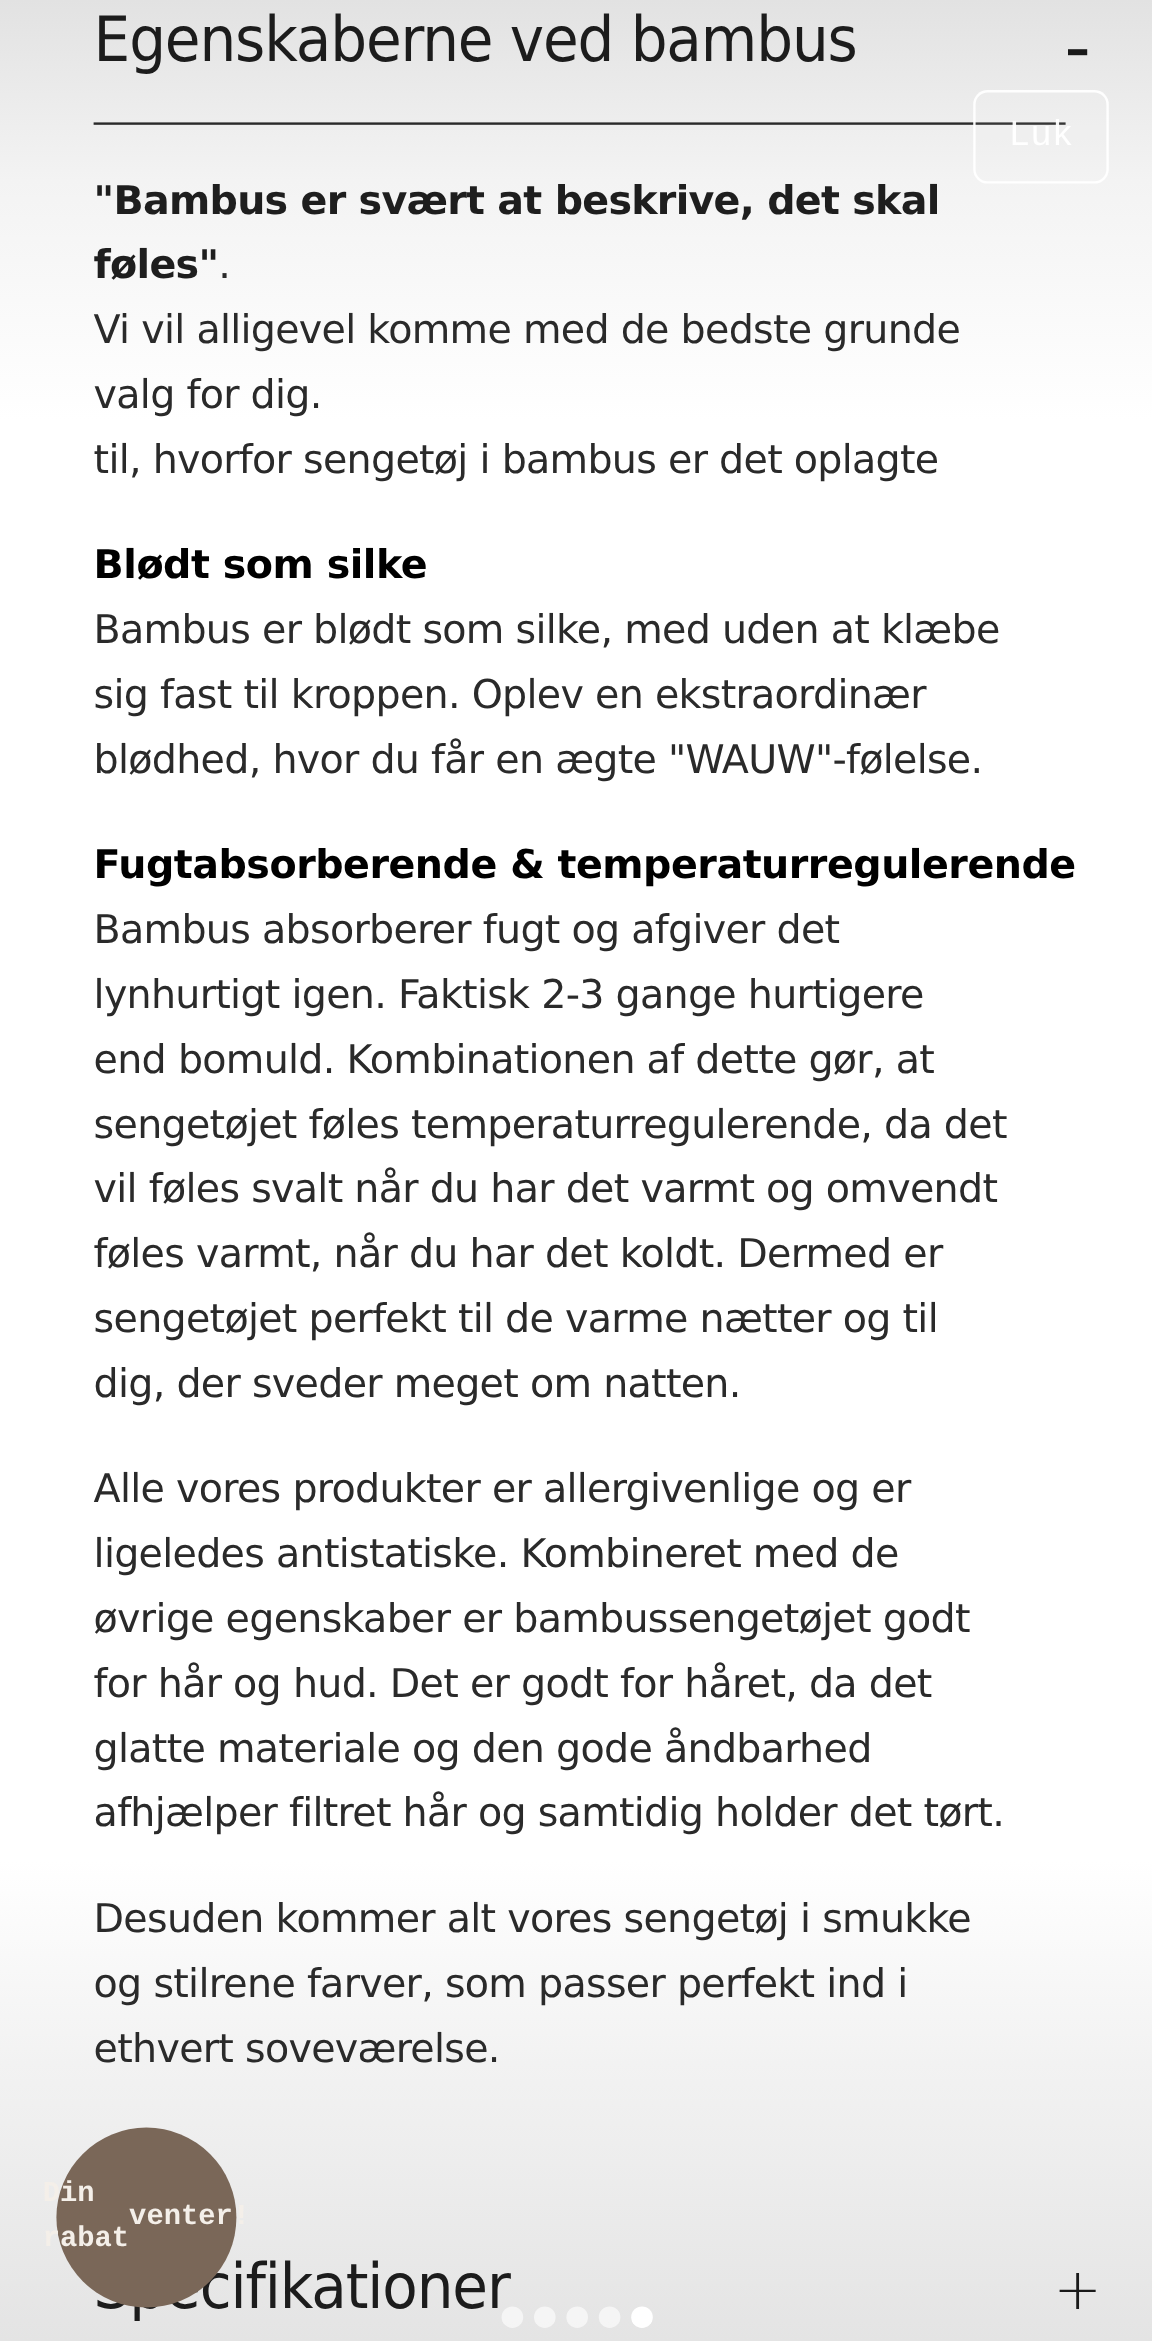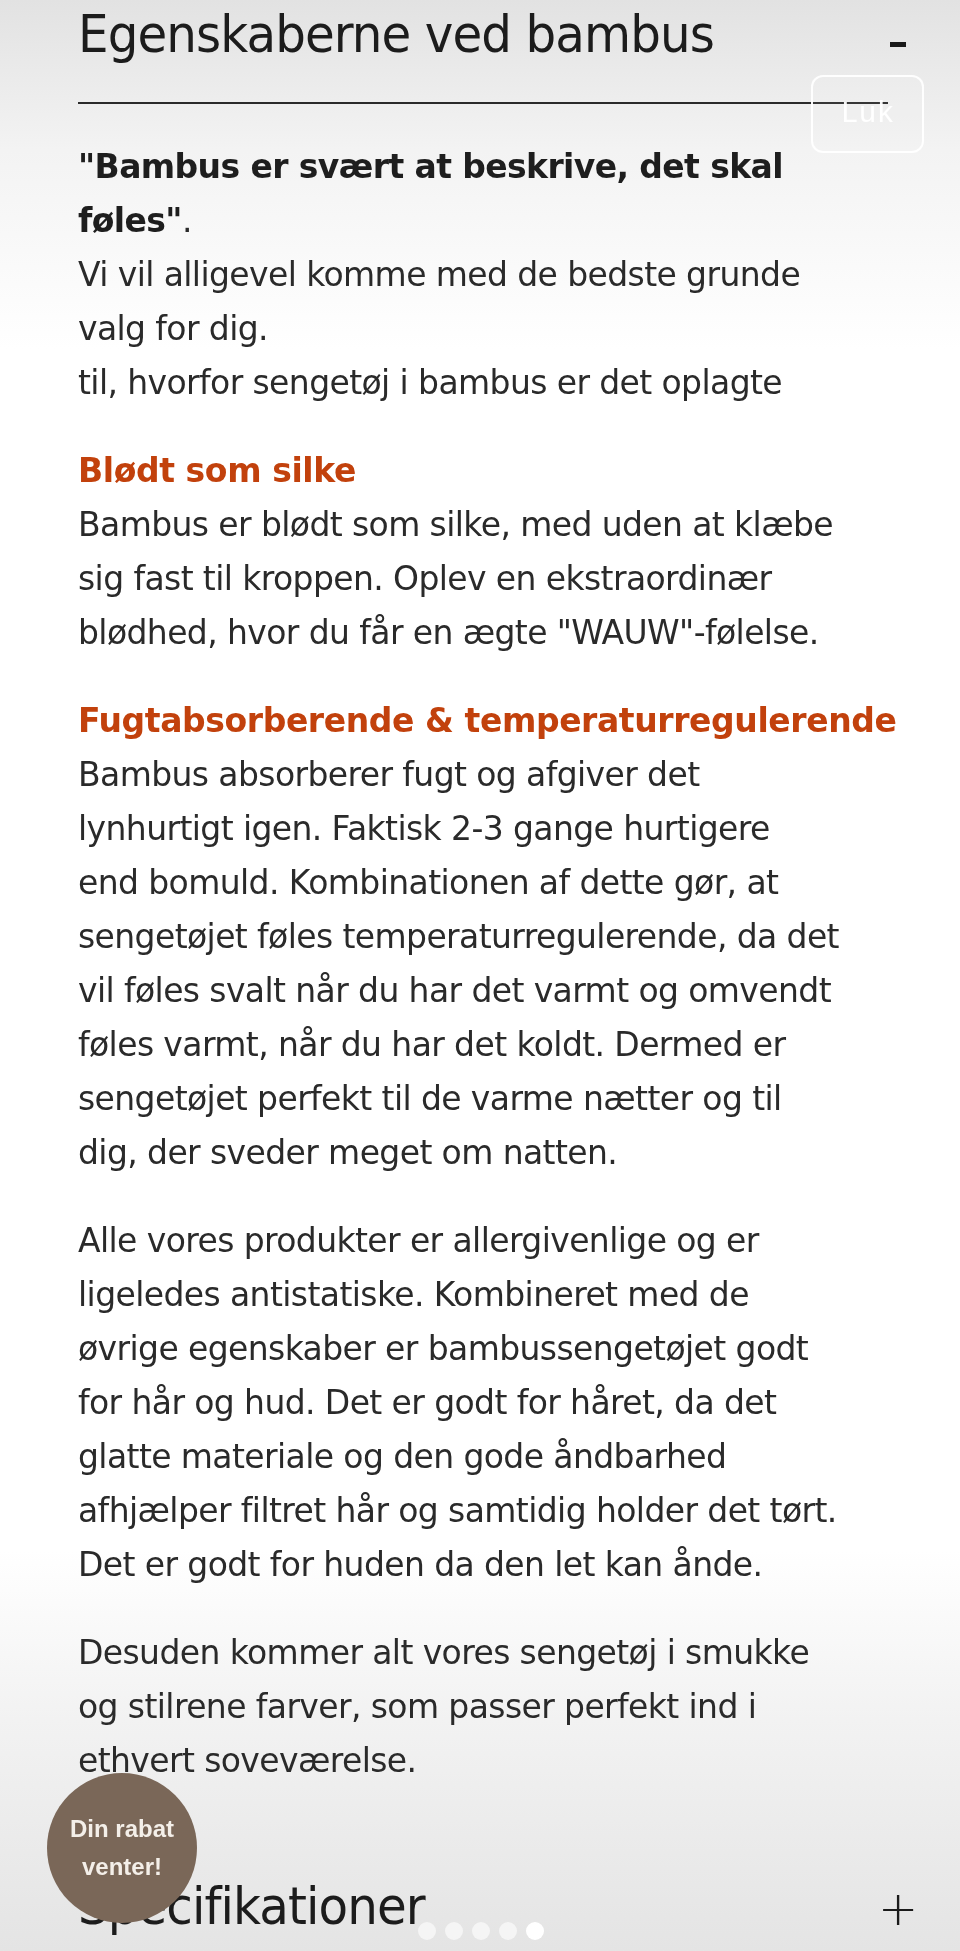--- a/index.html
+++ b/index.html
@@ -94,21 +94,21 @@
     }
     .content p { margin: 0; }
     .content .block { margin-bottom: 34px; }
     .intro-quote {
       font-weight: bold;
       font-style: normal;
       color: #1e1e1e;
     }
     .feature-title {
       font-weight: bold;
-      color: #c2410c;
+      color: #000000;
       letter-spacing: -0.4px;
     }
 
     .close-button {
       position: absolute;
       left: 811px;
       top: 75px;
       width: 113px;
       height: 78px;
       border: 2px solid rgba(255,255,255,0.95);
@@ -152,28 +152,27 @@
     .discount-badge {
       position: absolute;
       left: 47px;
       top: 1773px;
       width: 150px;
       height: 150px;
       border-radius: 50%;
       background: #7a6758;
       color: #f4efe9;
       display: flex;
-      flex-direction: column;
+      flex-direction: row;
       align-items: center;
       justify-content: center;
-      font-family: Liberation Sans, sans-serif;
+      font-family: Liberation Mono, monospace;
       font-weight: bold;
       font-size: 24px;
       line-height: 38px;
-      text-align: center;
       cursor: pointer;
       z-index: 5;
     }
 
     .carousel-dots {
       position: absolute;
       left: 418px;
       top: 1922px;
       display: flex;
       gap: 9px;
@@ -230,21 +229,20 @@
       <p>dig, der sveder meget om natten.</p>
     </div>
 
     <div class="block">
       <p>Alle vores produkter er allergivenlige og er</p>
       <p>ligeledes antistatiske. Kombineret med de</p>
       <p>øvrige egenskaber er bambussengetøjet godt</p>
       <p>for hår og hud. Det er godt for håret, da det</p>
       <p>glatte materiale og den gode åndbarhed</p>
       <p>afhjælper filtret hår og samtidig holder det tørt.</p>
-      <p>Det er godt for huden da den let kan ånde.</p>
     </div>
 
     <div class="block">
       <p>Desuden kommer alt vores sengetøj i smukke</p>
       <p>og stilrene farver, som passer perfekt ind i</p>
       <p>ethvert soveværelse.</p>
     </div>
   </div>
 </div>
 

